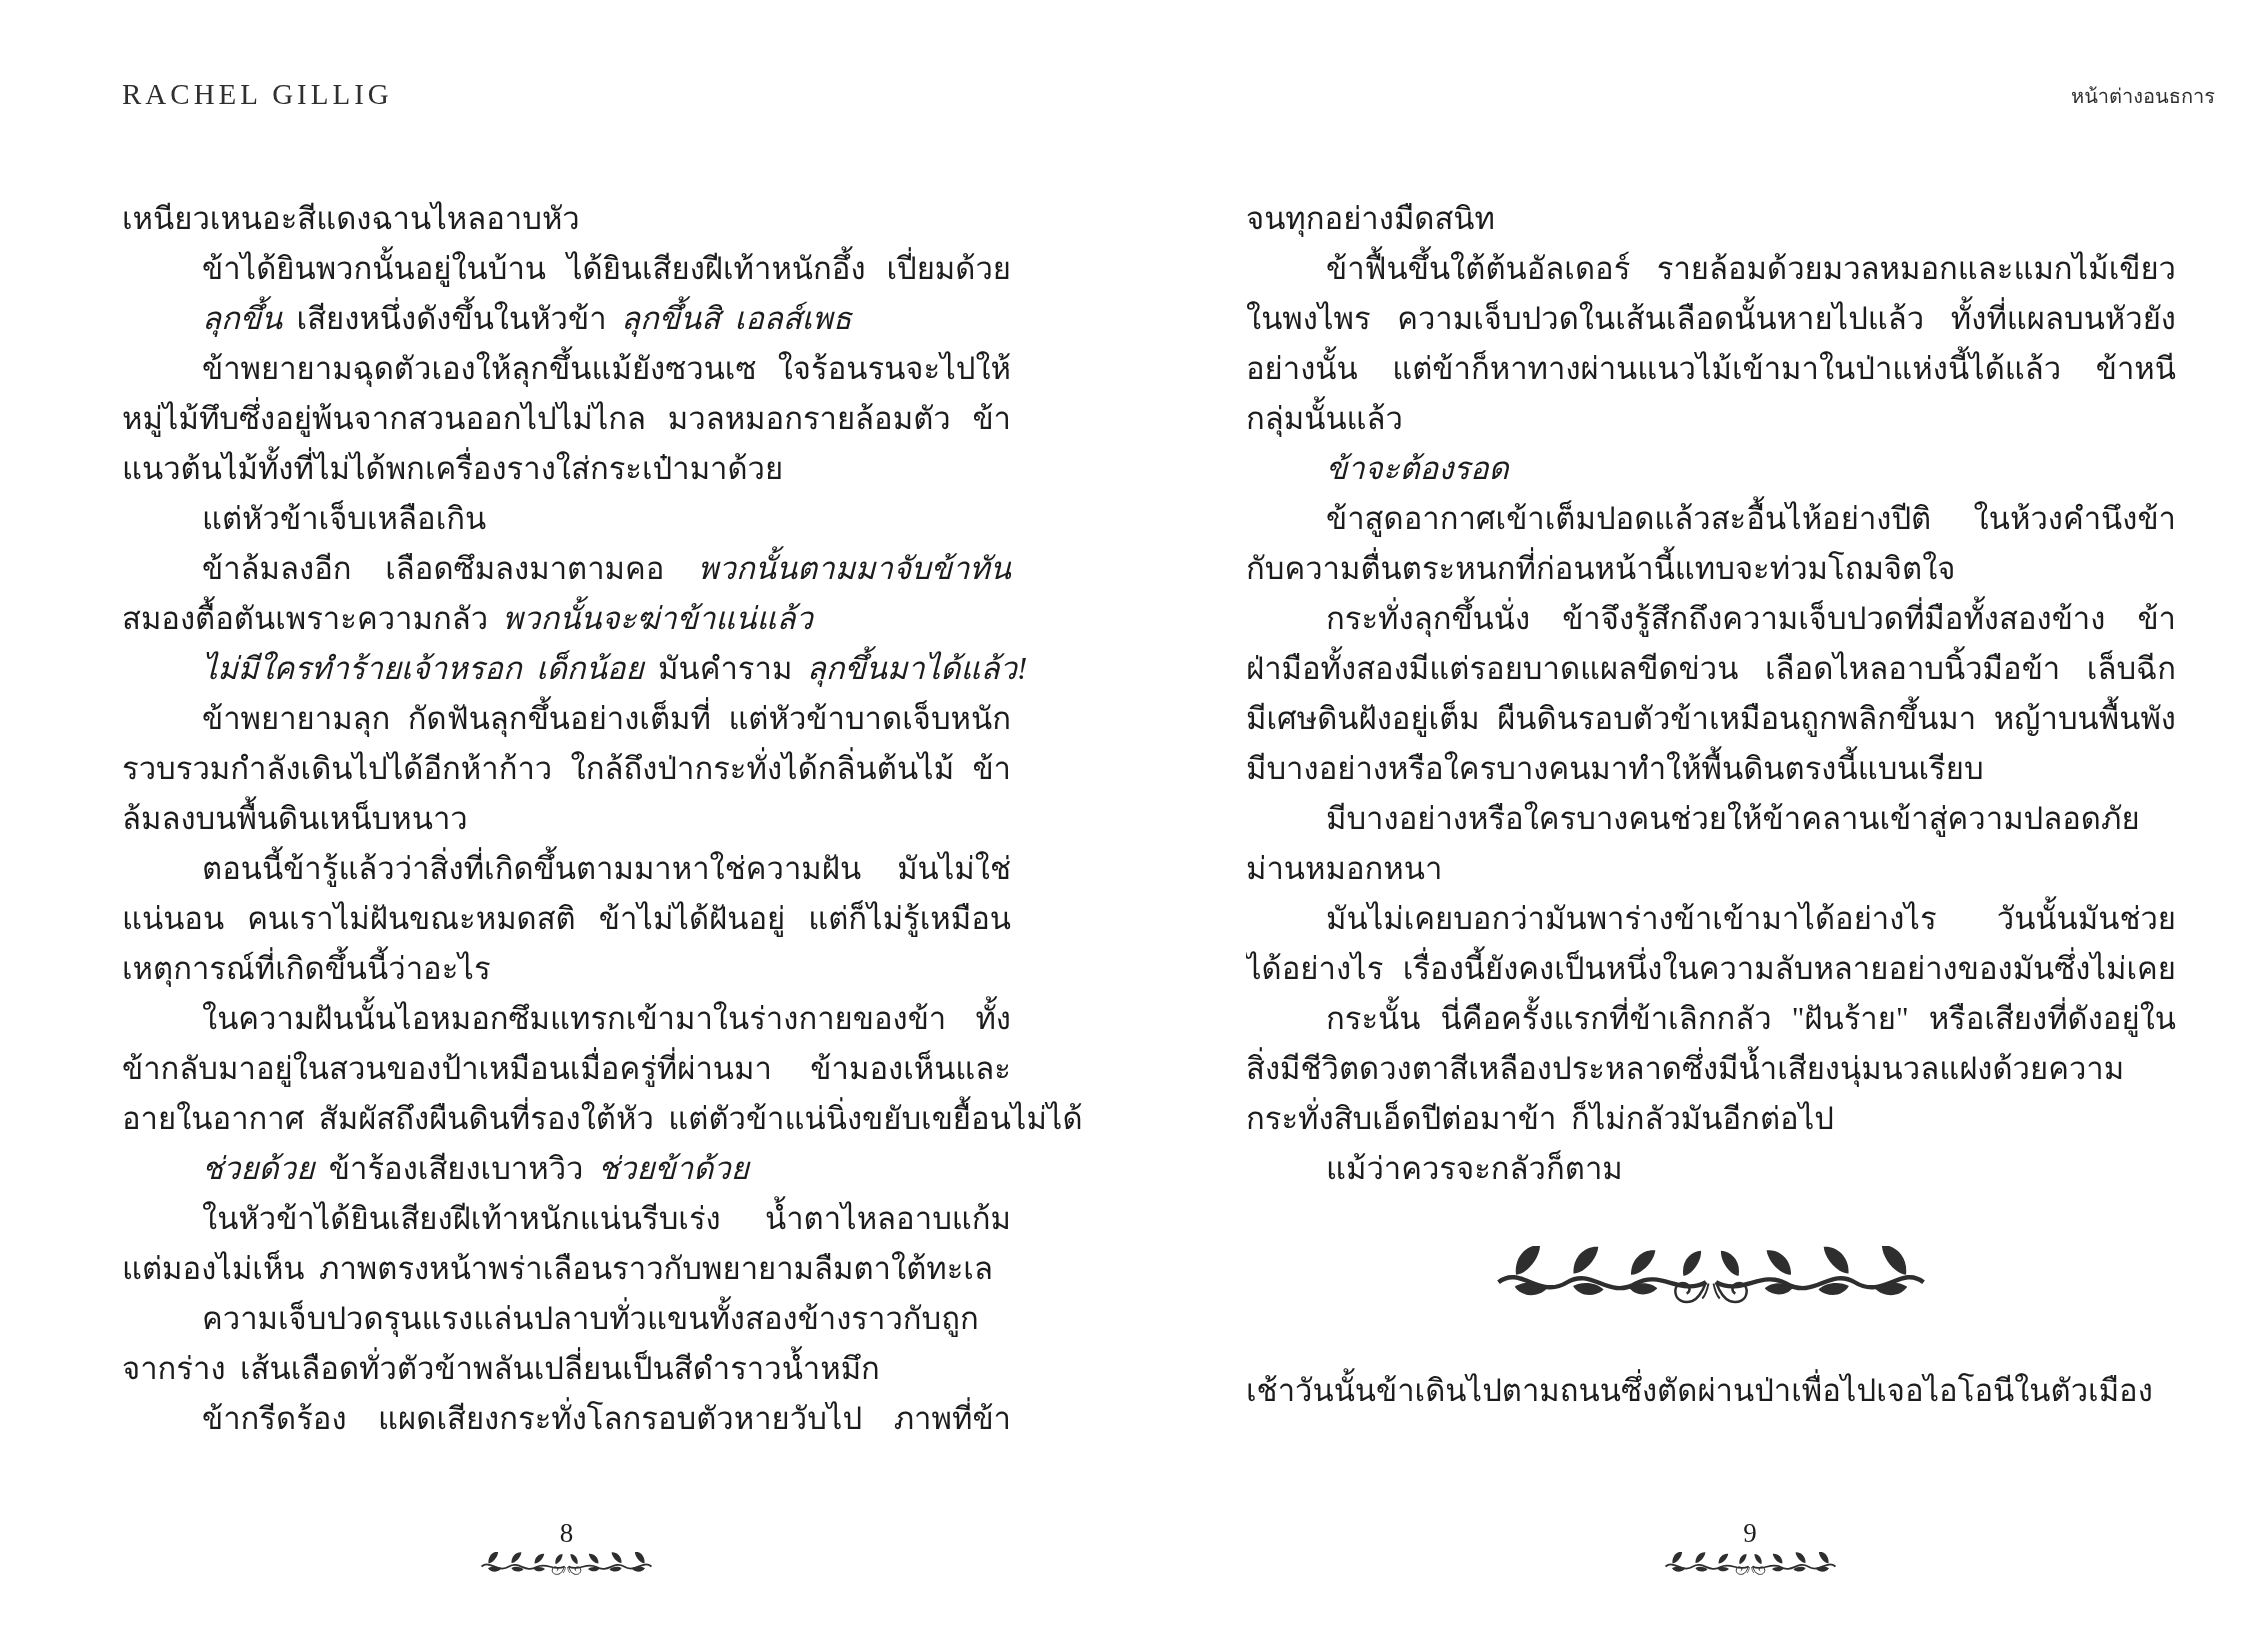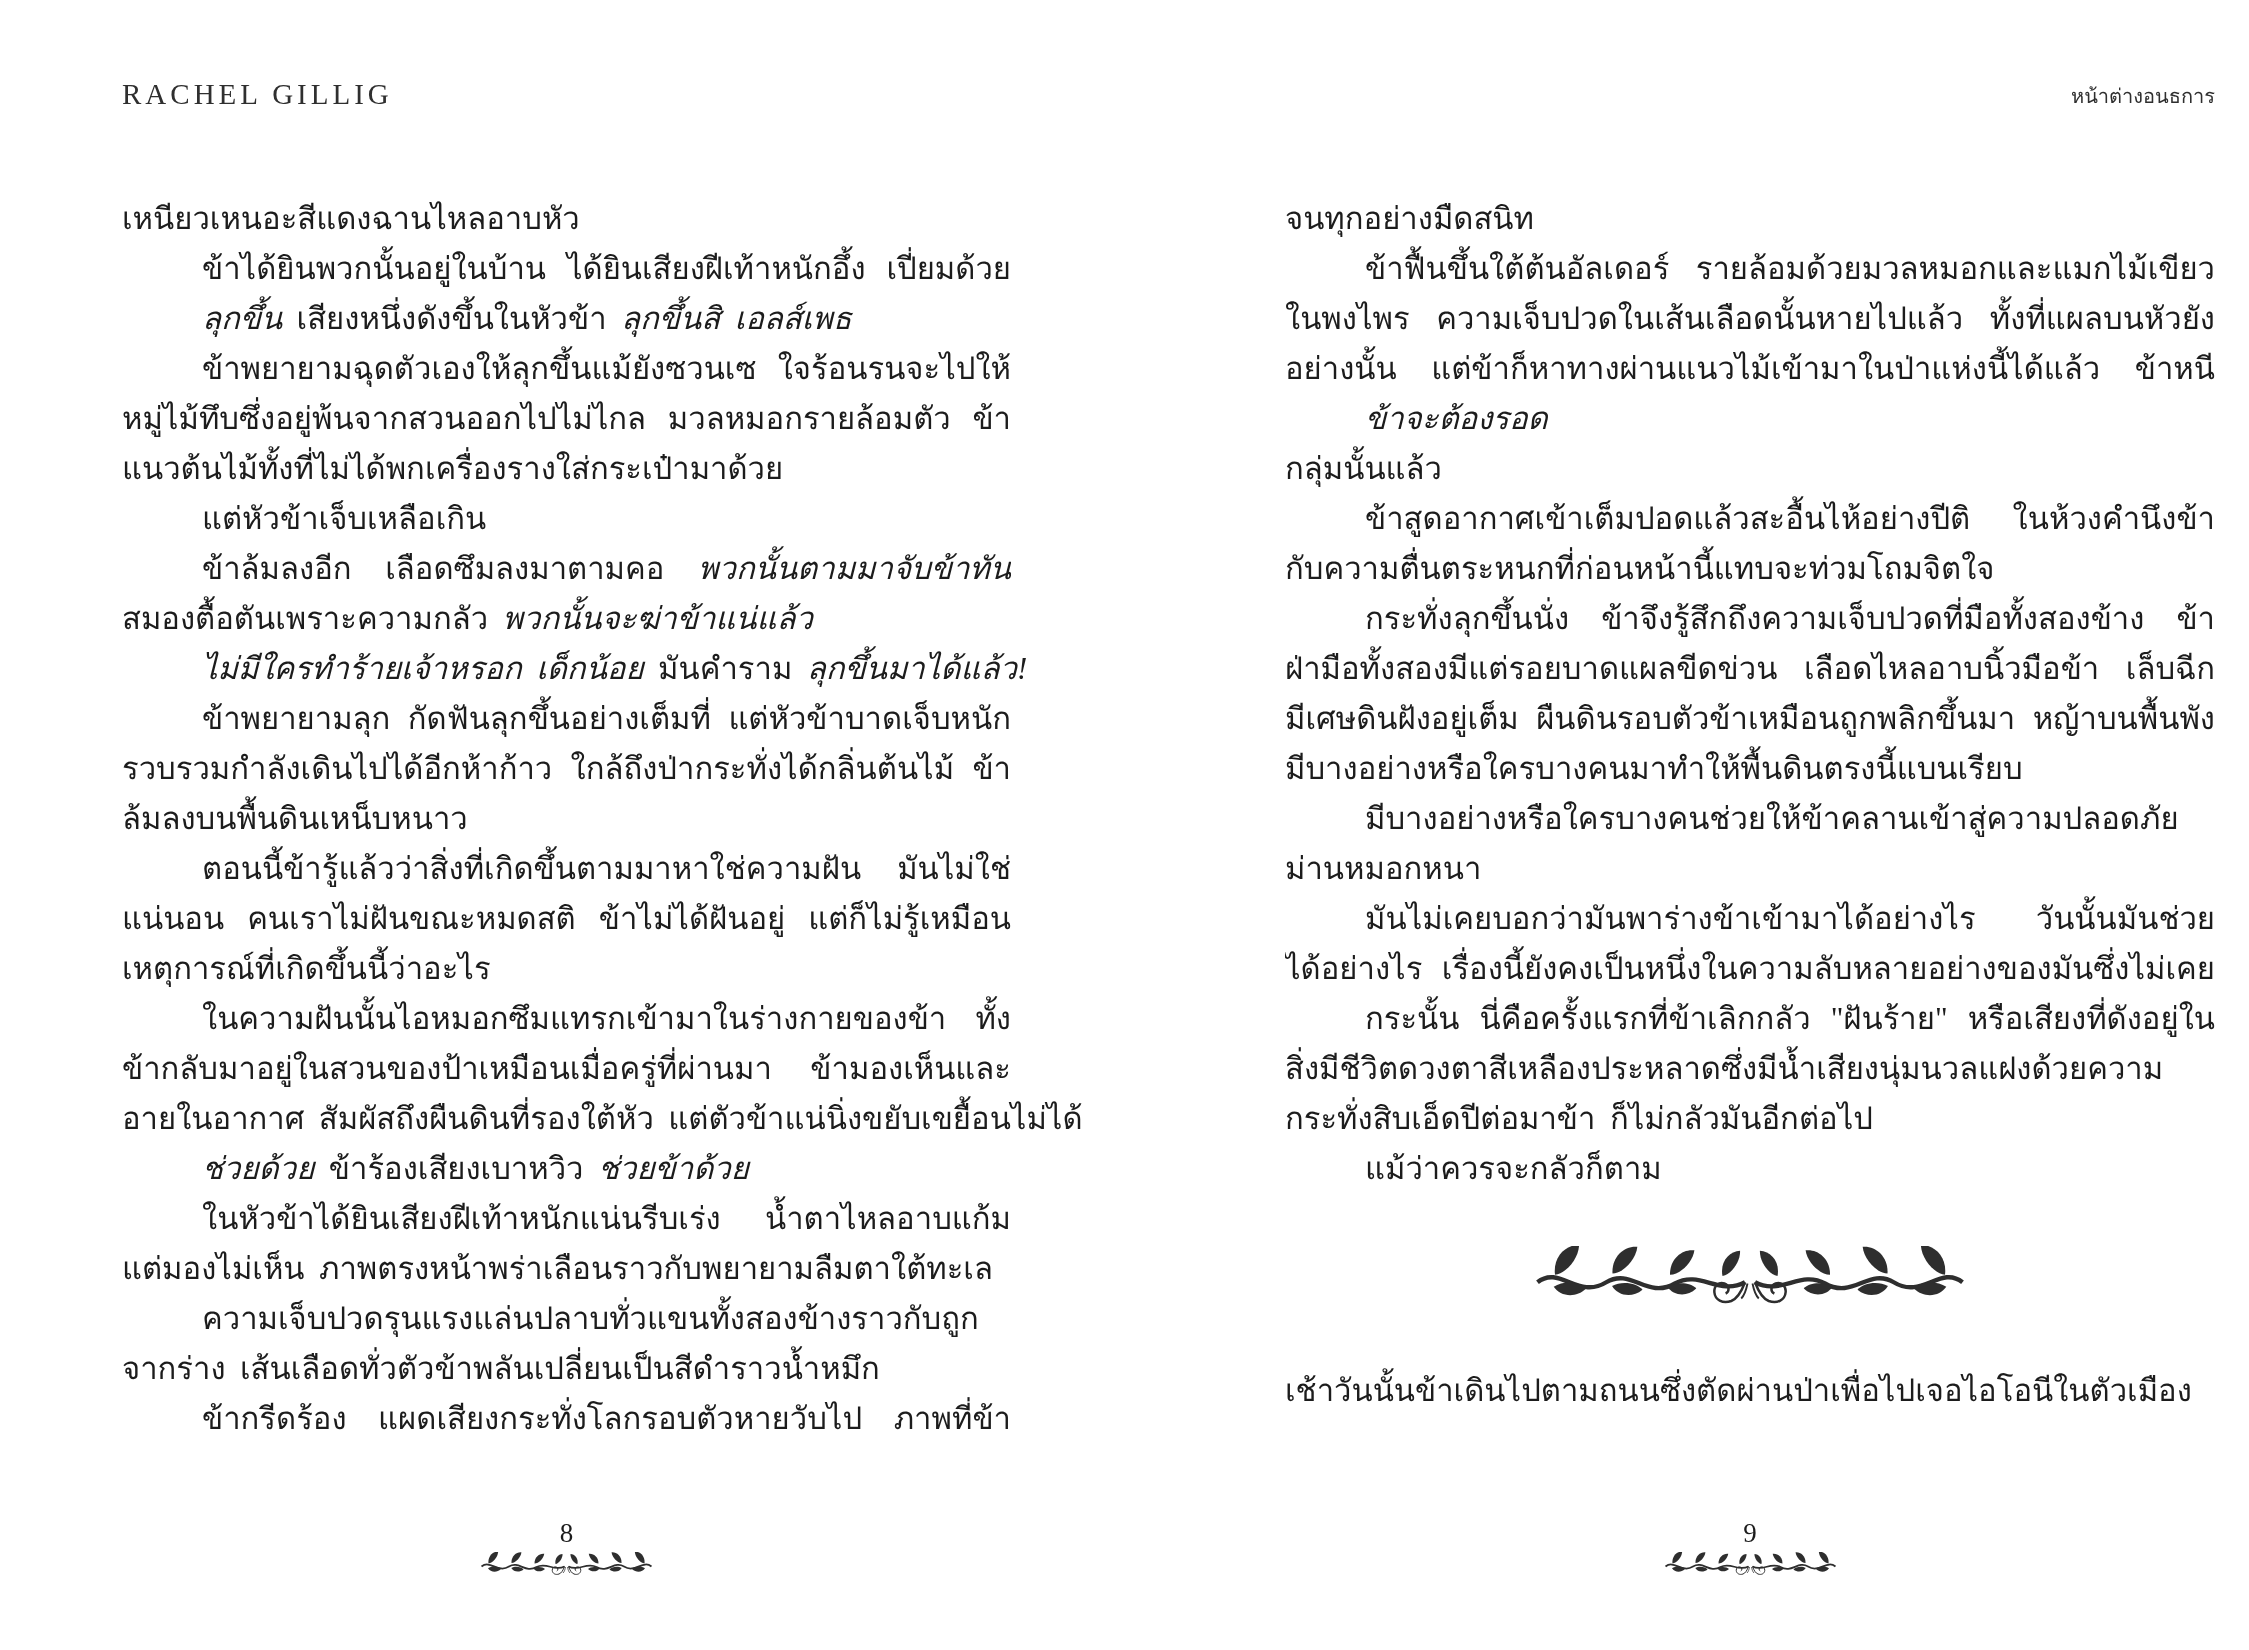--- a/index.html
+++ b/index.html
@@ -14,21 +14,21 @@
   .running-head-left{
     position:absolute;left:122px;top:78px;
     font-size:29px;letter-spacing:4px;color:#2f2f2f;
   }
   .running-head-right{
     position:absolute;right:35px;top:80px;
     font-size:20px;color:#2f2f2f;
   }
   .col{position:absolute;top:194px;}
   .col-left{left:122px;width:889px;}
-  .col-right{left:1285px;width:930px;}
+  .col-right{left:1246px;width:930px;}
   .line{
     height:50px;line-height:50px;font-size:31px;
     white-space:nowrap;word-spacing:6.7px;
   }
   .line.just{
     white-space:normal;overflow:hidden;
     text-align:justify;text-align-last:justify;
   }
   .line.indent{text-indent:80px;}
   .it{font-style:italic;}
@@ -108,22 +108,22 @@
       <div class="line"><span>จากร่าง เส้นเลือดทั่วตัวข้าพลันเปลี่ยนเป็นสีดำราวน้ำหมึก</span></div>
       <div class="line indent just"><span>ข้ากรีดร้อง แผดเสียงกระทั่งโลกรอบตัวหายวับไป ภาพที่ข้าเห็นริบหรี่ลง</span></div>
     </div>
 
   <div class="col col-right">
     <div id="col-right-main">
         <div class="line"><span>จนทุกอย่างมืดสนิท</span></div>
         <div class="line indent just"><span>ข้าฟื้นขึ้นใต้ต้นอัลเดอร์ รายล้อมด้วยมวลหมอกและแมกไม้เขียวเข้ม</span></div>
         <div class="line just"><span>ในพงไพร ความเจ็บปวดในเส้นเลือดนั้นหายไปแล้ว ทั้งที่แผลบนหัวยังเปิดอยู่</span></div>
         <div class="line just"><span>อย่างนั้น แต่ข้าก็หาทางผ่านแนวไม้เข้ามาในป่าแห่งนี้ได้แล้ว ข้าหนีพ้นนักเวชอาคม</span></div>
+        <div class="line"><span>กลุ่มนั้นแล้ว</span></div>
         <div class="line indent"><span class="it">ข้าจะต้องรอด</span></div>
-        <div class="line"><span>กลุ่มนั้นแล้ว</span></div>
         <div class="line indent just"><span>ข้าสูดอากาศเข้าเต็มปอดแล้วสะอื้นไห้อย่างปีติ ในห้วงคำนึงข้ายังต่อสู้</span></div>
         <div class="line"><span>กับความตื่นตระหนกที่ก่อนหน้านี้แทบจะท่วมโถมจิตใจ</span></div>
         <div class="line indent just"><span>กระทั่งลุกขึ้นนั่ง ข้าจึงรู้สึกถึงความเจ็บปวดที่มือทั้งสองข้าง ข้าก้มลงมอง</span></div>
         <div class="line just"><span>ฝ่ามือทั้งสองมีแต่รอยบาดแผลขีดข่วน เลือดไหลอาบนิ้วมือข้า เล็บฉีกขาด</span></div>
         <div class="line just"><span>มีเศษดินฝังอยู่เต็ม ผืนดินรอบตัวข้าเหมือนถูกพลิกขึ้นมา หญ้าบนพื้นพังราบ</span></div>
         <div class="line"><span>มีบางอย่างหรือใครบางคนมาทำให้พื้นดินตรงนี้แบนเรียบ</span></div>
         <div class="line indent just"><span>มีบางอย่างหรือใครบางคนช่วยให้ข้าคลานเข้าสู่ความปลอดภัยท่ามกลาง</span></div>
         <div class="line"><span>ม่านหมอกหนา</span></div>
         <div class="line indent just"><span>มันไม่เคยบอกว่ามันพาร่างข้าเข้ามาได้อย่างไร วันนั้นมันช่วยชีวิตข้าไว้</span></div>
         <div class="line just"><span>ได้อย่างไร เรื่องนี้ยังคงเป็นหนึ่งในความลับหลายอย่างของมันซึ่งไม่เคยเอ่ยถึง</span></div>

